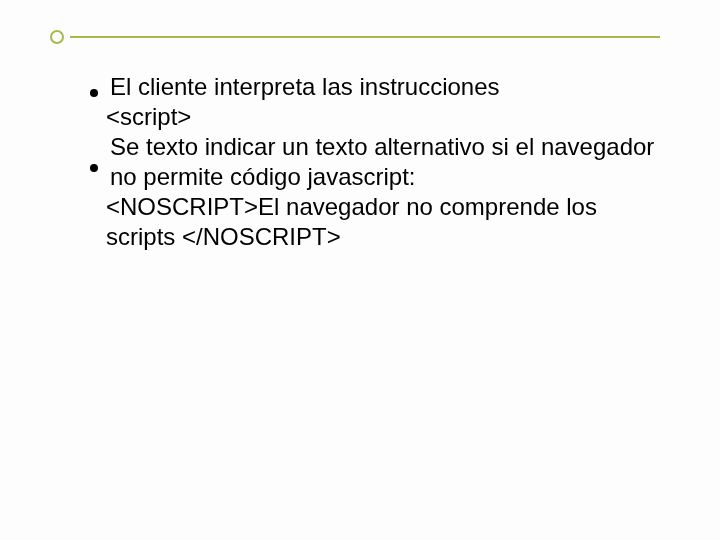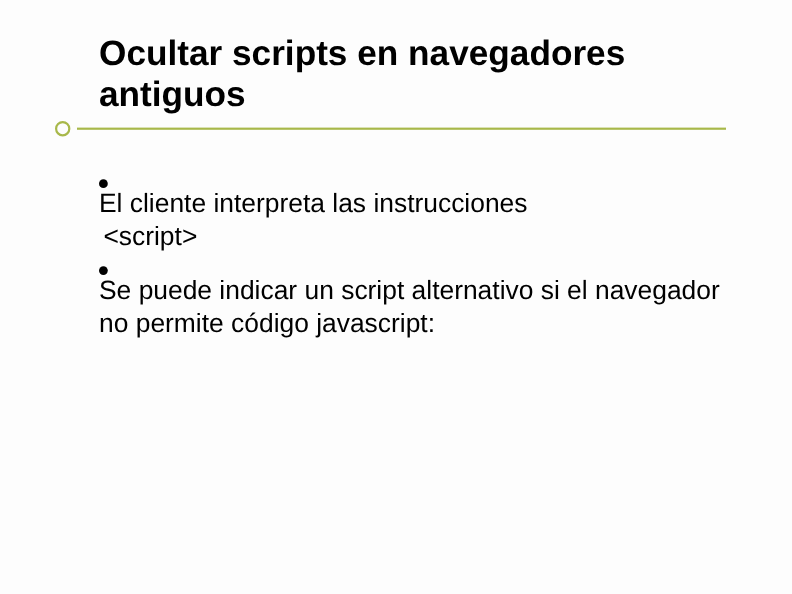--- a/index.html
+++ b/index.html
@@ -39,56 +39,55 @@
     height: 2px;
     background: #a8b84a;
     flex: 1 1 auto;
   }
   .content {
     font-size: 24px;
     line-height: 1.25;
   }
   .content .row {
     display: flex;
-    align-items: flex-start;
-    flex-direction: column;
+    align-items: center;
   }
   .content .bullet {
     width: 8px;
     height: 8px;
     background: #000;
     border-radius: 50%;
     margin-top: 11px;
     margin-right: 12px;
     flex: 0 0 auto;
   }
   .content .txt {
     flex: 1 1 auto;
   }
   .content .flat {
-    margin-left: 4px;
+    margin-left: 16px;
   }
 </style>
 </head>
 <body>
 
 <div class="slide">
-  <div class="title">Ocultar scripts en navegadores antiguos</div>
   <div class="rule-wrap">
     <div class="rule-dot"></div>
     <div class="rule-line"></div>
   </div>
 
   <div class="content">
 
     <div class="row">
       <div class="bullet"></div>
       <div class="txt">El cliente interpreta las instrucciones</div>
     </div>
     <div class="flat">&lt;script&gt;</div>
 
     <div class="row">
       <div class="bullet"></div>
-      <div class="txt">Se puede indicar un script alternativo si el navegador no permite código javascript:</div>
+      <div class="txt">Se texto indicar un texto alternativo si el navegador no permite código javascript:</div>
     </div>
+    <div class="flat">&lt;NOSCRIPT&gt;El navegador no comprende los scripts &lt;/NOSCRIPT&gt;</div>
 
   </div>
 </div>
 
 </body></html>

